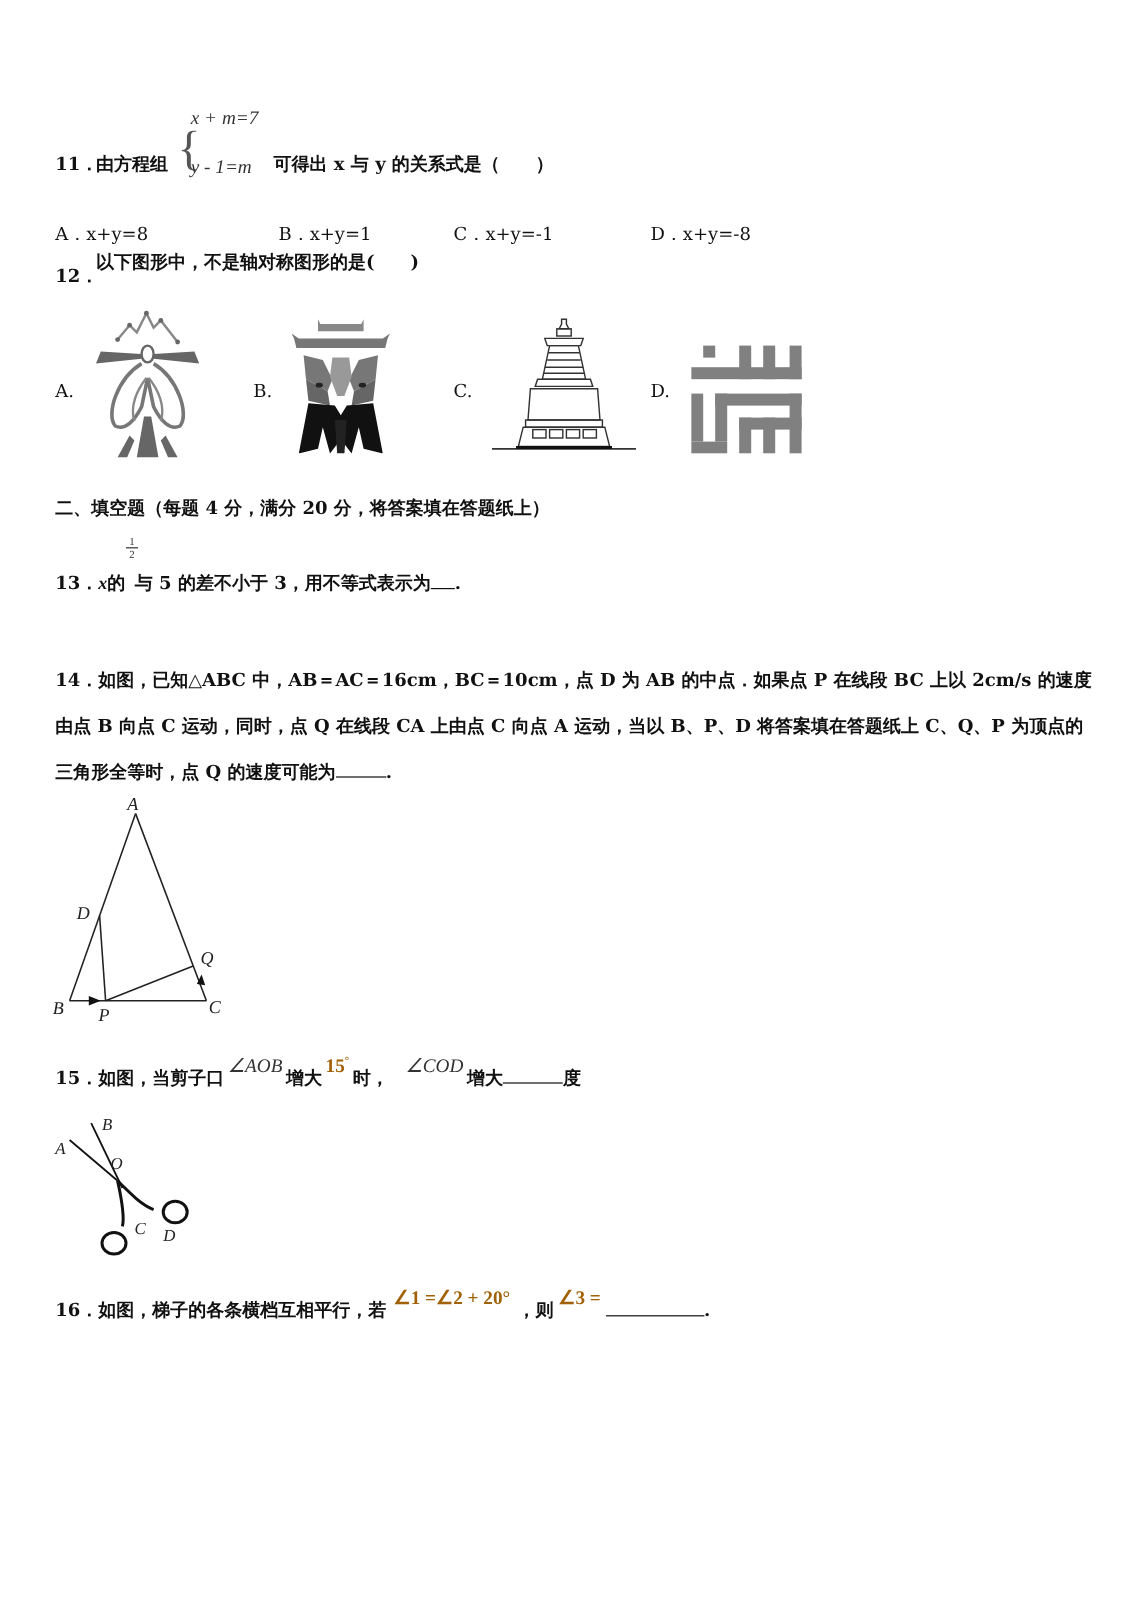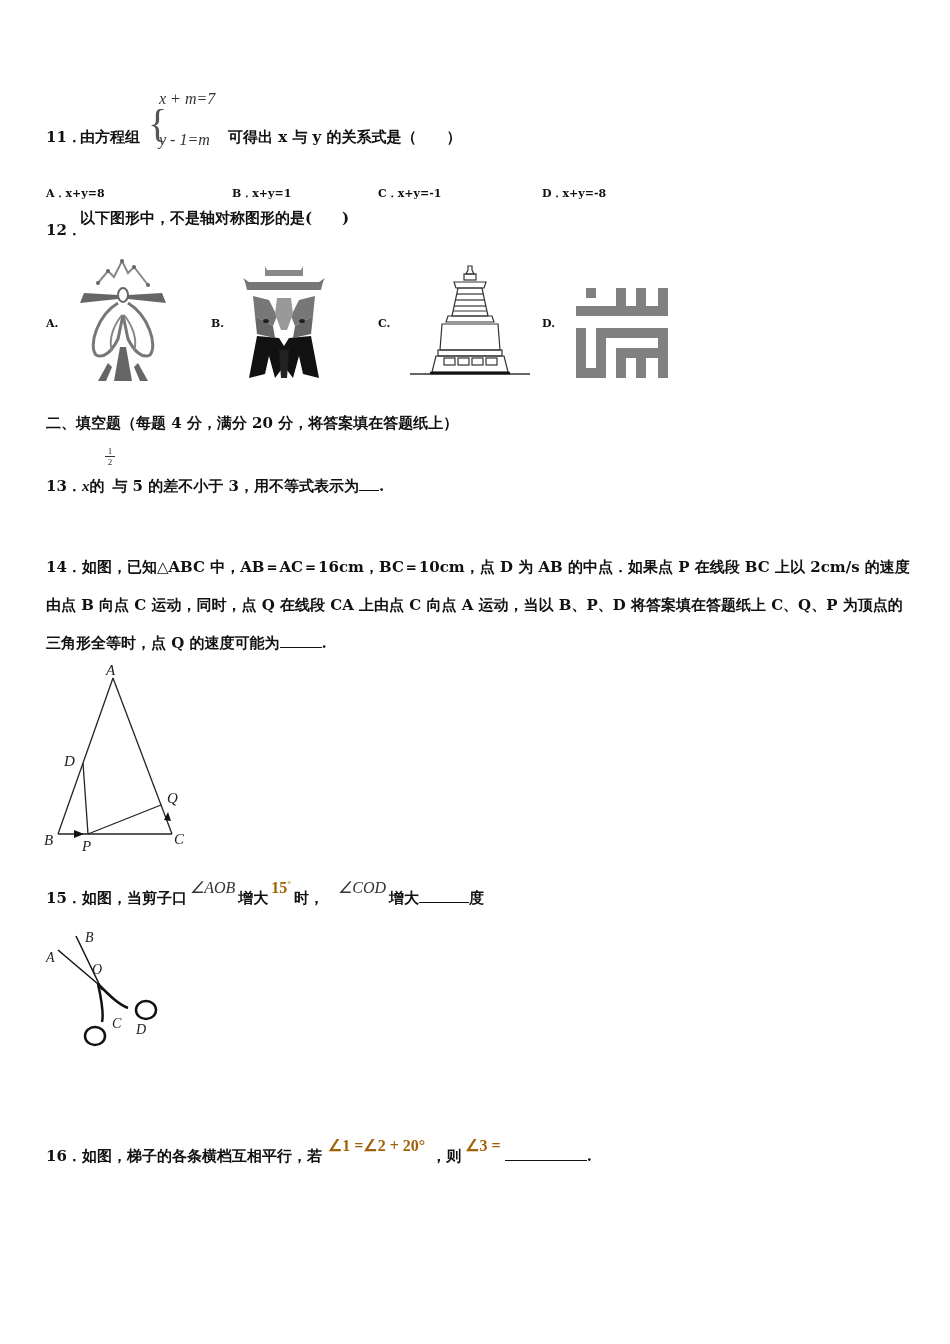--- a/index.html
+++ b/index.html
@@ -5,21 +5,21 @@
     html, body { margin: 0; padding: 0; background: #ffffff; }
     body { width: 950px; height: 1344px; position: relative; overflow: hidden;
            font-family: "DejaVu Serif", "Liberation Serif", serif; color: #111; }
     .abs { position: absolute; }
     .t { font-size: 15px; font-weight: bold; white-space: nowrap; line-height: 20px; }
     .math { font-family: "Liberation Serif", serif; font-style: italic; font-weight: normal; color: #333; font-size: 16px; }
     .mathn { font-family: "Liberation Serif", serif; font-weight: bold; color: #a16207; font-size: 16px; }
     .bi { font-style: italic; font-family: "Liberation Serif", serif; font-weight: bold; }
     .blank { display: inline-block; border-bottom: 1.5px solid #111; height: 14px; vertical-align: baseline; }
     .brace { font-family: "Liberation Serif", serif; font-weight: normal; color: #555; font-size: 40px; line-height: 40px; }
-    .opt { font-size: 11px; font-weight: bold; }
+    .opt { font-size: 15px; font-weight: normal; }
     svg { display: block; }
     .frac { font-family: "Liberation Serif", serif; font-size: 9px; color: #333; text-align: center; line-height: 10px; }
   </style>
 </head>
 <body>
 
 <div class="abs t" style="left:46px; top:127px;text-align:right;">11．</div>
 <div class="abs t" style="left:80px; top:127px;">由方程组</div>
 <div class="abs brace" style="left:148px; top:104px;">{</div>
 <div class="abs math" style="left:159px; top:90px;">x + m=7</div>
@@ -183,15 +183,15 @@
     <g font-family="Liberation Serif, serif" font-style="italic" font-size="14" fill="#222">
       <text x="45" y="20">B</text>
       <text x="6" y="40">A</text>
       <text x="52" y="52">O</text>
       <text x="72" y="106">C</text>
       <text x="96" y="112">D</text>
     </g>
   </svg>
 </div>
 
-<div class="abs t" style="left:46px; top:1146px;">
+<div class="abs t" style="left:46px; top:1082px;">
   <span>16．</span><span>如图，梯子的各条横档互相平行，若</span><span class="mathn" style="position:relative; top:-10px; margin:0 6px;">∠1 =∠2 + 20°</span><span>，则</span><span class="mathn" style="position:relative; top:-10px; margin:0 4px;">∠3 =</span><span class="blank" style="width:82px;"></span><span>.</span>
 </div>
 
 </body></html>

